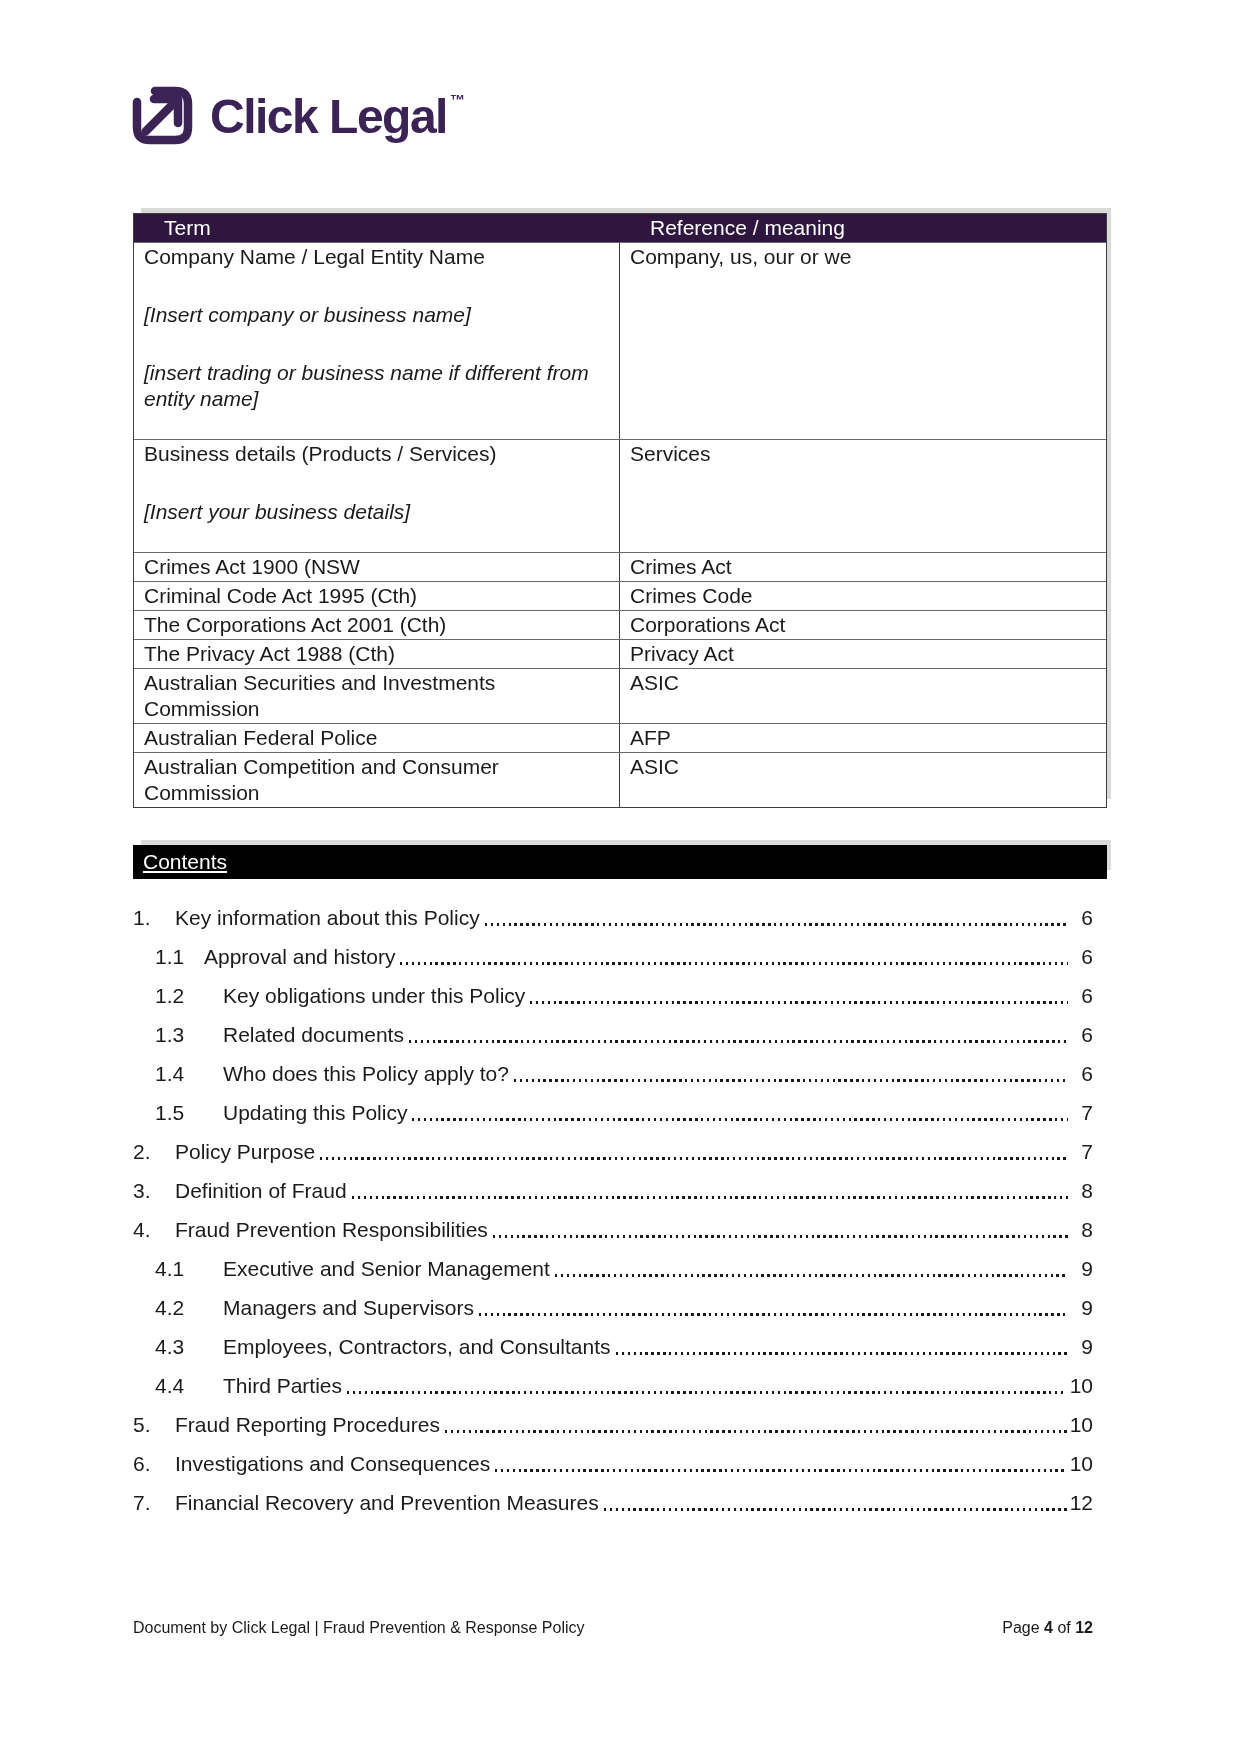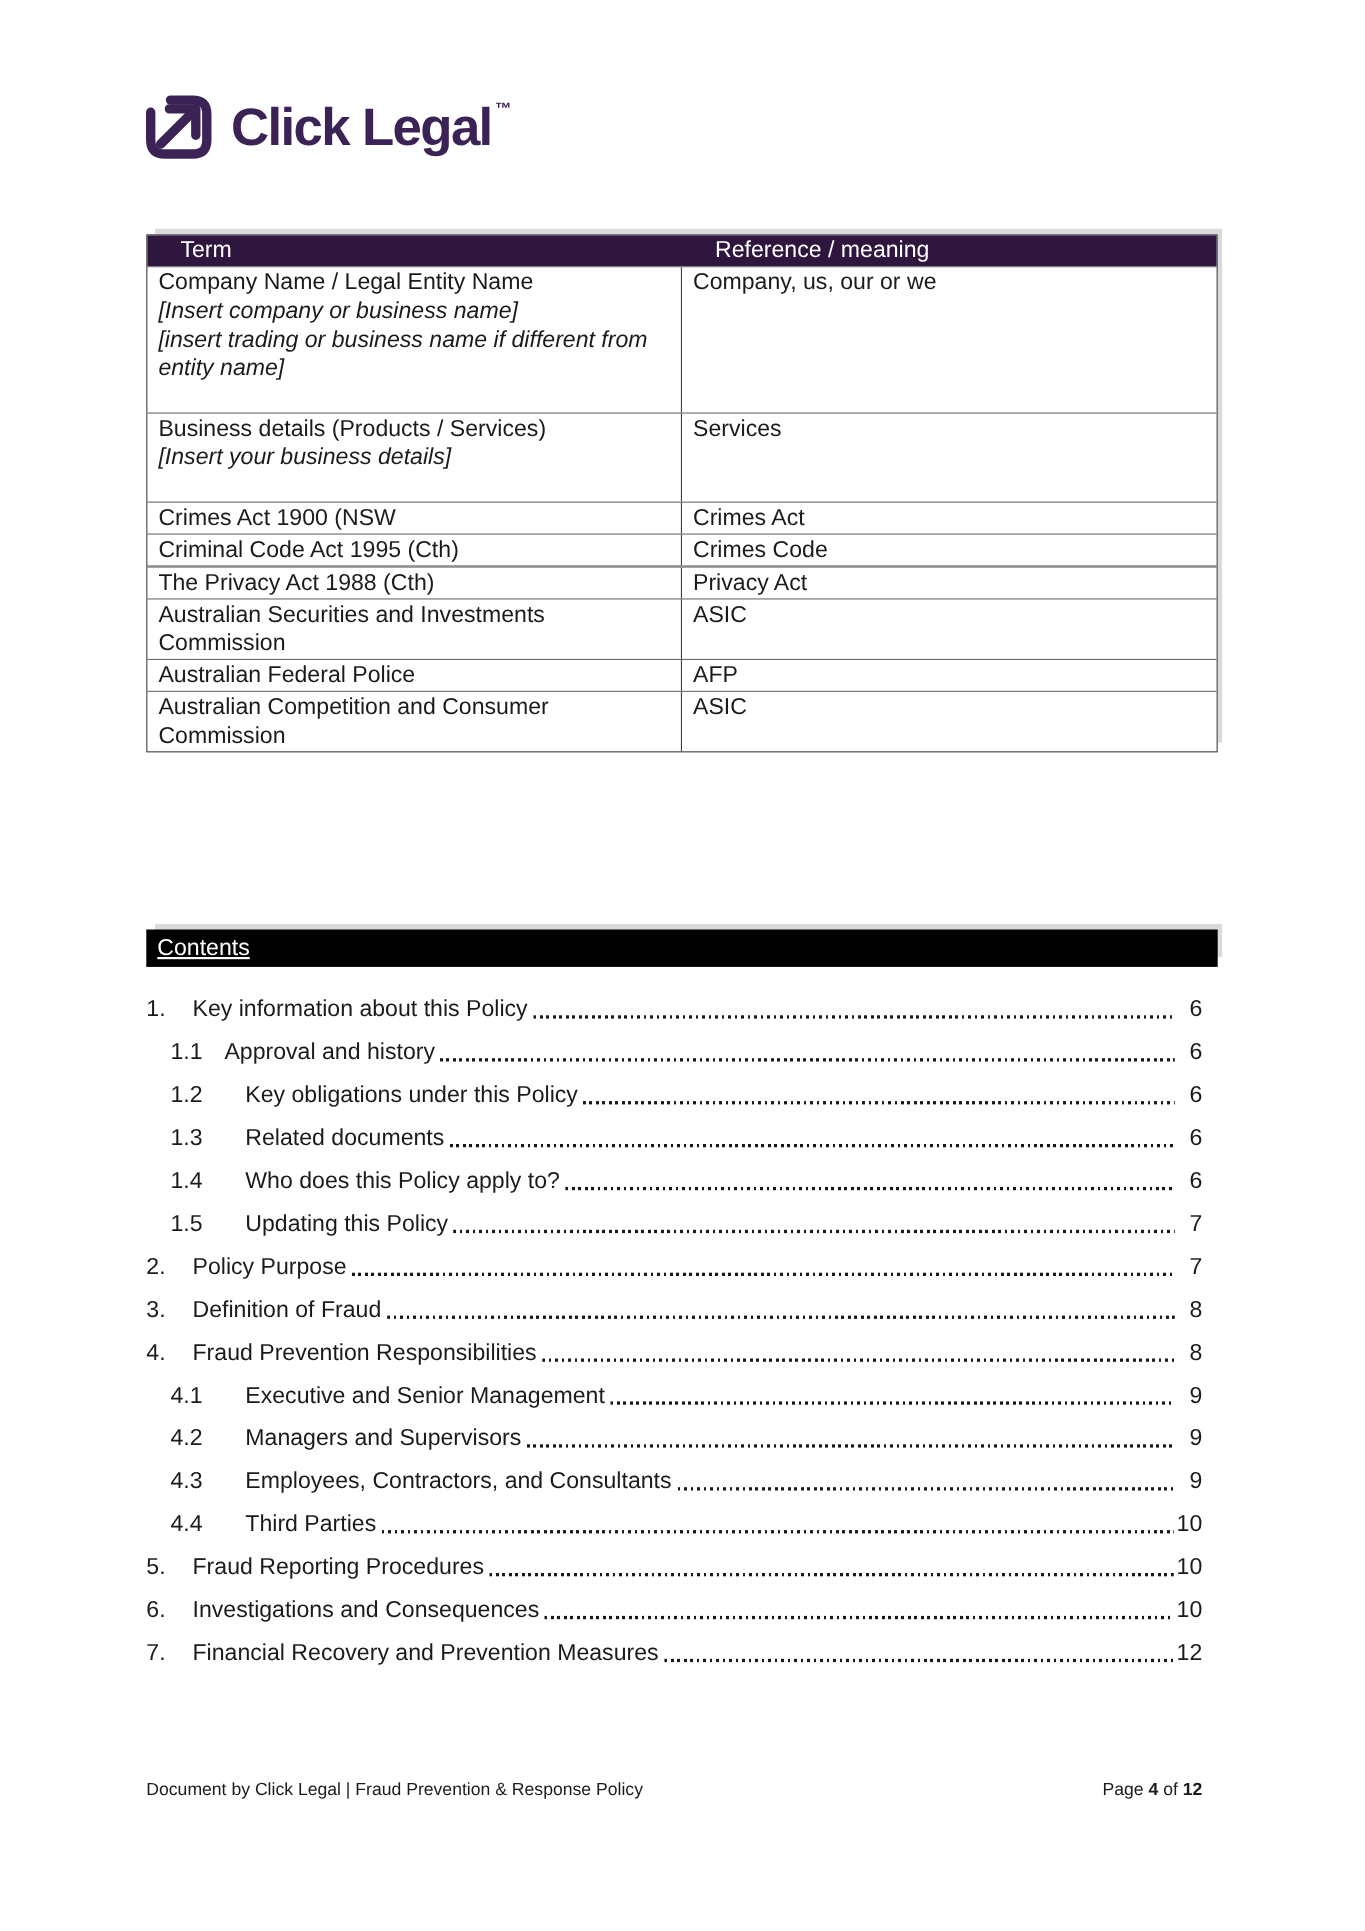--- a/index.html
+++ b/index.html
@@ -14,21 +14,21 @@
 
   
   .def-table{position:absolute;left:133px;top:213px;width:974px;box-sizing:border-box;
              border:1px solid #3f3f3f;box-shadow:6px -7px 0 -2px #dadada;background:#fff;}
   .tbl-row{display:grid;grid-template-columns:486px 1fr;}
   .t-head{background:#2f163f;color:#ffffff;}
   .th{padding:1px 10px;font-size:21px;line-height:26px;margin-left:20px;}
   .t-row{border-top:1px solid #6a6a6a;}
   .td{padding:1px 10px;font-size:21px;line-height:26px;}
   .term{border-right:1px solid #3f3f3f;}
-  .line.it{font-style:italic;}
+  .line.it{font-style:italic;margin-top:32px;}
   .line:empty::before{content:"\00a0";}
 
   
   .contents-bar{position:absolute;left:133px;top:845px;width:974px;box-sizing:border-box;
                 background:#000000;color:#ffffff;font-size:21px;line-height:26px;
                 padding:4px 10px;box-shadow:6px -7px 0 -2px #dadada;text-decoration:underline;}
 
   
   .toc{position:absolute;left:133px;top:892px;width:974px;}
   .toc-row{display:flex;align-items:flex-end;height:39px;font-size:21px;line-height:26px;}
@@ -94,20 +94,24 @@
     </div>
 
     <div class="tbl-row t-row">
       <div class="td term">
             <div class="line">Criminal Code Act 1995 (Cth)</div>
           </div>
       <div class="td ref">Crimes Code</div>
     </div>
 
     <div class="tbl-row t-row">
+      <div class="td term">
+            <div class="line">The Corporations Act 2001 (Cth)</div>
+          </div>
+      <div class="td ref">Corporations Act</div>
     </div>
 
     <div class="tbl-row t-row">
       <div class="td term">
             <div class="line">The Privacy Act 1988 (Cth)</div>
           </div>
       <div class="td ref">Privacy Act</div>
     </div>
 
     <div class="tbl-row t-row">

